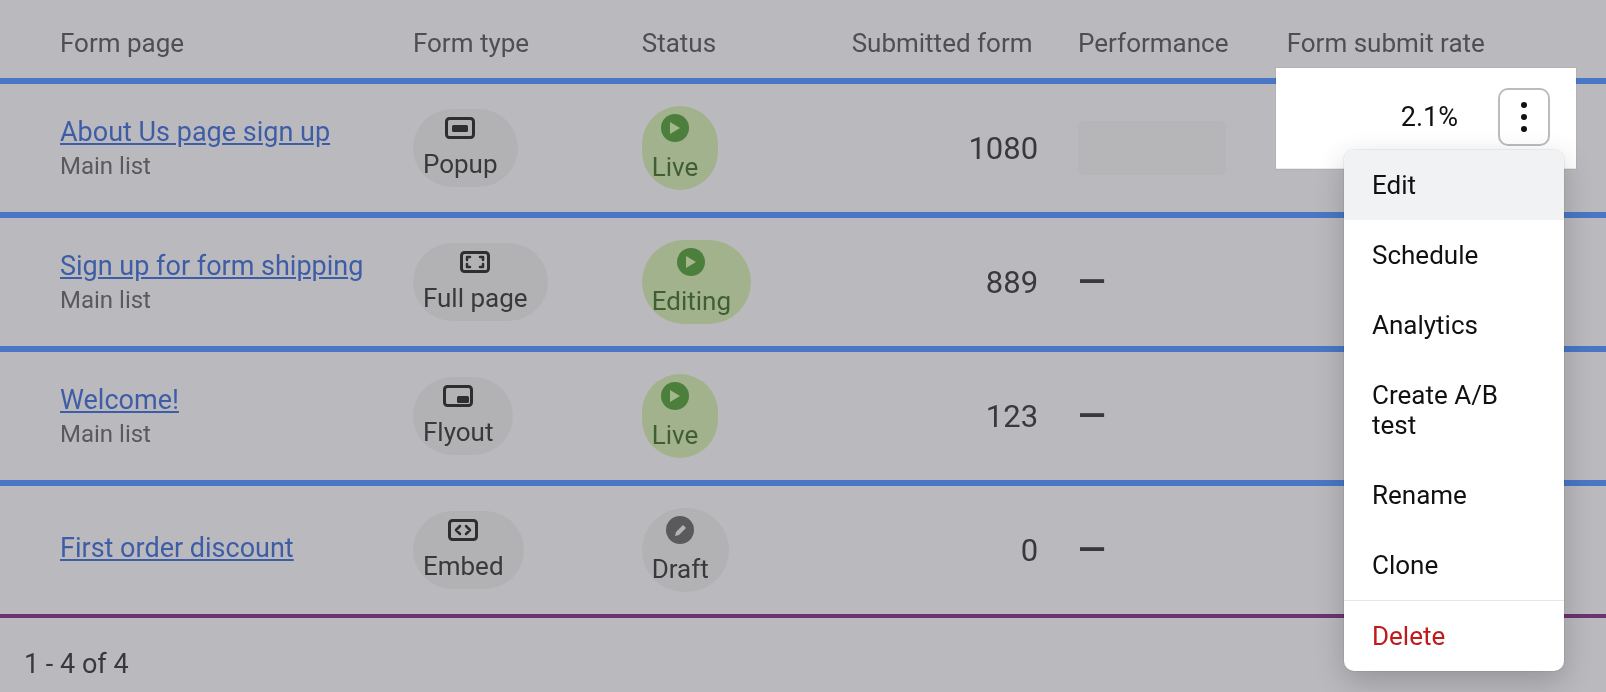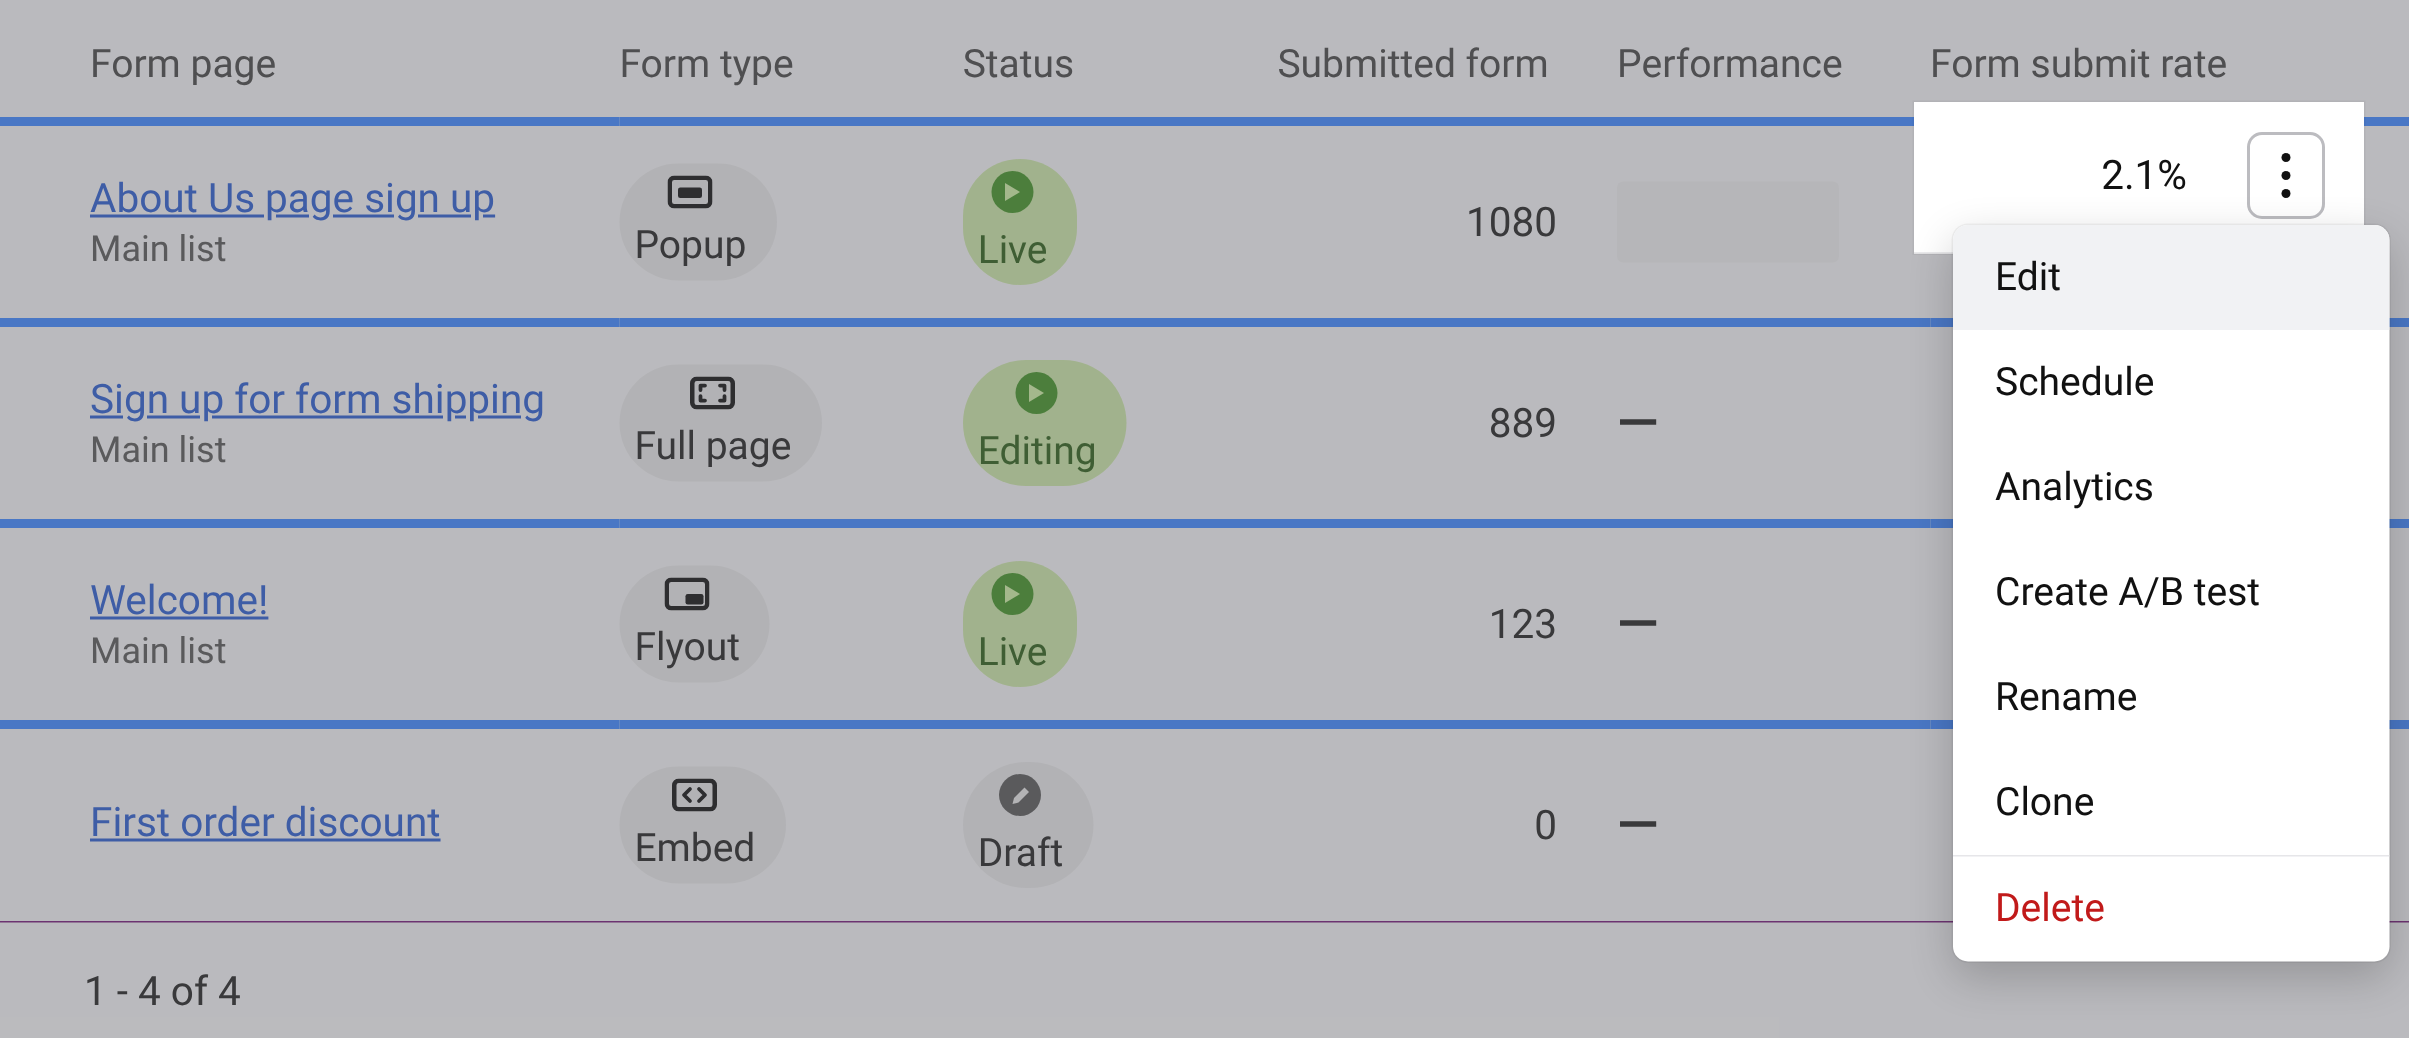--- a/index.html
+++ b/index.html
@@ -36,21 +36,21 @@
   th.col-name { padding-left: 60px; width: 388px; }
   th.col-type { width: 215px; }
   th.col-status { width: 192px; }
   th.col-submitted { text-align: center; padding-right: 40px; width: 218px; }
   th.col-perf { width: 196px; }
   th.col-rate { text-align: left; width: 300px; }
 
   tbody tr { border-top: 6px solid #3b82f6; }
   td { padding: 22px 0; vertical-align: middle; }
   td.cell-name { padding-left: 60px; }
-  td.cell-submitted { text-align: right; padding-right: 40px; font-size: 27px; color: #222; }
+  td.cell-submitted { text-align: right; padding-right: 40px; font-size: 31px; color: #222; }
   td.cell-rate { text-align: right; padding-right: 100px; font-size: 27px; }
 
   .form-title {
     color: #2a59c7;
     font-size: 27px;
     font-weight: 400;
     display: block;
     margin-bottom: 4px;
   }
   .form-sub {
@@ -94,24 +94,24 @@
     border-radius: 4px;
   }
   .perf-dash {
     font-size: 36px;
     color: #222;
     font-weight: 600;
     letter-spacing: -3px;
   }
 
   .footer {
-    padding: 30px 0 0 56px;
+    padding: 30px 0 0 24px;
     font-size: 27px;
     color: #222;
-    border-top: 1px solid #701a75;
+    border-top: 4px solid #701a75;
   }
 
   
   .menu-panel {
     position: absolute;
     top: 68px;
     right: 30px;
     width: 300px;
     background: #fff;
     z-index: 10;
@@ -133,22 +133,22 @@
     background:#fff;
     display:inline-flex; align-items:center; justify-content:center;
     gap:0;
   }
   .kebab-btn .dot { width:6px; height:6px; background:#111; border-radius:50%; margin:3px 0; }
   .kebab-btn { flex-direction: column; }
 
   .dropdown {
     position: absolute;
     top: 150px;
-    right: 13px;
-    width: 291px;
+    right: 42px;
+    width: 220px;
     background:#fff;
     border-radius: 10px;
     box-shadow: 0 10px 30px rgba(0,0,0,0.20), 0 0 0 1px rgba(0,0,0,0.05);
     z-index: 11;
     overflow: hidden;
   }
   .dropdown-item {
     padding: 20px 28px;
     font-size: 26px;
     color:#111;

